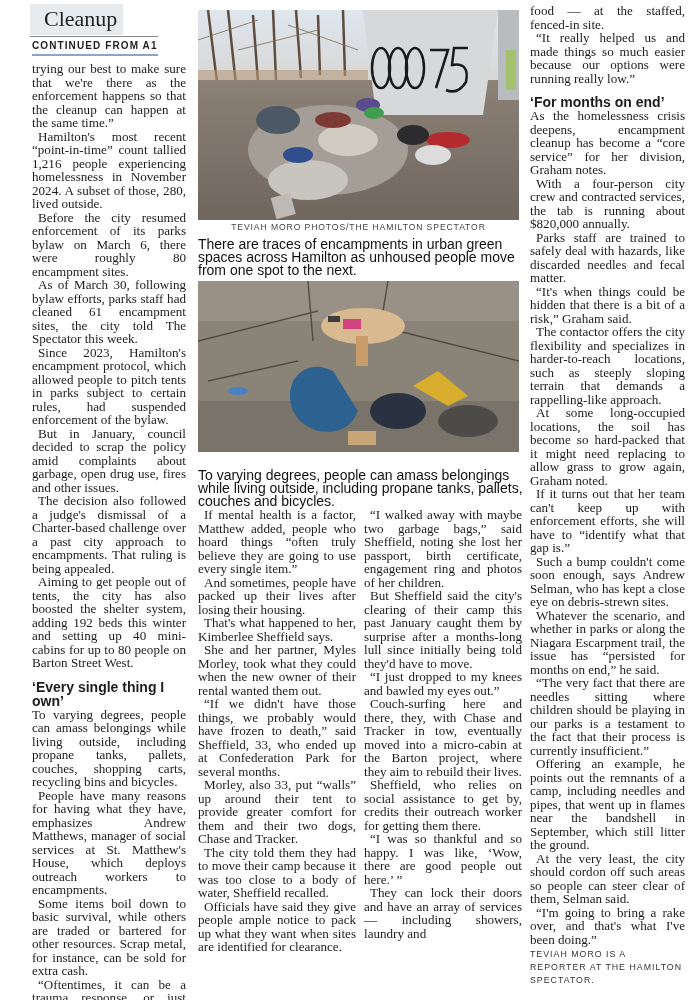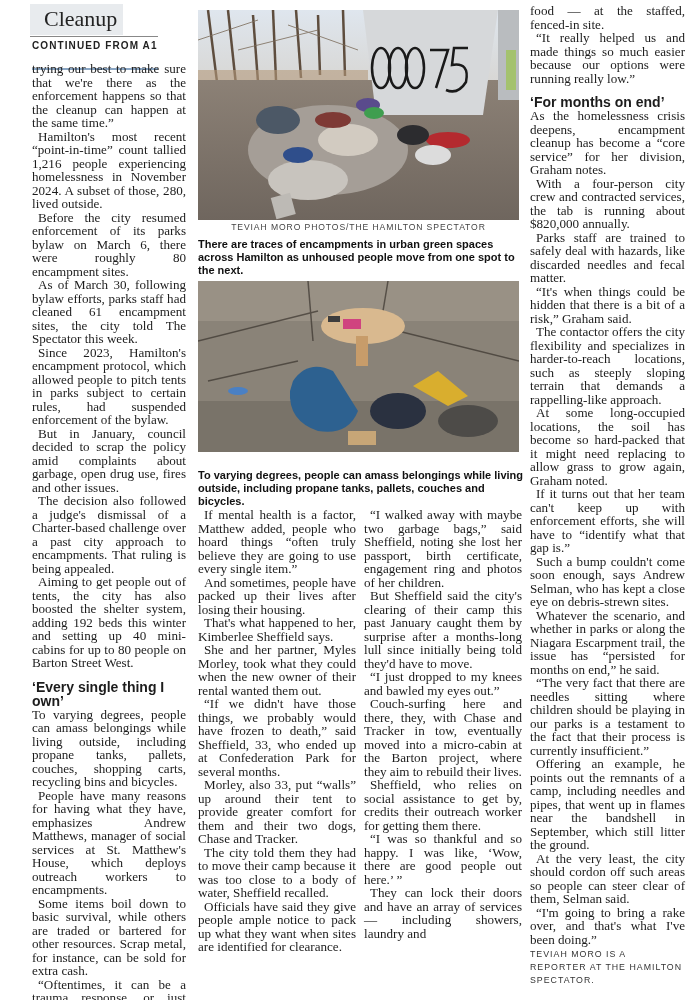--- a/index.html
+++ b/index.html
@@ -11,29 +11,29 @@
   .col p + p { margin-top: 0; }
 
   #col1 { left: 32px; top: 62px; width: 154px; }
   #col2 { left: 198px; top: 508px; width: 158px; }
   #col3 { left: 364px; top: 508px; width: 158px; }
   #col4 { left: 530px; top: 4px; width: 155px; }
 
   .slug-box { position: absolute; left: 30px; top: 4px; background: #e8ebee; padding: 2px 6px 3px 14px; }
   .slug { font-family: "Liberation Serif", "DejaVu Serif", serif; font-size: 22px; color: #222; line-height: 26px; }
   .rule-top { position: absolute; left: 30px; top: 36px; width: 128px; height: 1px; background: #888; }
-  .continued { position: absolute; left: 32px; top: 40px; font-family: "Liberation Sans", "DejaVu Sans", sans-serif; font-weight: bold; font-size: 10px; letter-spacing: 1.1px; color: #222; padding-bottom: 17px; border-bottom: 2px solid #8aa6c4; }
+  .continued { position: absolute; left: 32px; top: 40px; font-family: "Liberation Sans", "DejaVu Sans", sans-serif; font-weight: bold; font-size: 10px; letter-spacing: 1.1px; color: #222; padding-bottom: 3px; border-bottom: 2px solid #8aa6c4; }
 
   .subhead { font-family: "Liberation Sans", "DejaVu Sans", sans-serif; font-weight: bold; font-size: 14px; margin-top: 10px !important; line-height: 14px; text-align: left; }
 
   .photo { position: absolute; overflow: hidden; }
   #photo1 { left: 198px; top: 10px; width: 321px; height: 210px; }
   #photo2 { left: 198px; top: 281px; width: 321px; height: 171px; }
   .credit { position: absolute; left: 198px; top: 222px; width: 321px; text-align: center; font-family: "Liberation Sans", "DejaVu Sans", sans-serif; font-size: 8.6px; letter-spacing: 0.9px; color: #444; }
-  .caption { position: absolute; font-family: "Liberation Sans", "DejaVu Sans", sans-serif; font-weight: bold; font-size: 11px; line-height: 13px; color: #111; }
+  .caption { position: absolute; font-family: "Liberation Sans", "DejaVu Sans", sans-serif; font-weight: normal; font-size: 14px; line-height: 13px; color: #111; }
   #caption1 { left: 198px; top: 238px; width: 325px; }
   #caption2 { left: 198px; top: 469px; width: 325px; }
 
   .byline { font-family: "Liberation Sans", "DejaVu Sans", sans-serif; font-size: 8.8px; letter-spacing: 1px; line-height: 13px; color: #333; text-align: left; margin-top: 2px !important; }
 </style>
 </head>
 <body>
 
 <div class="slug-box">
   <span class="slug">Cleanup</span>

